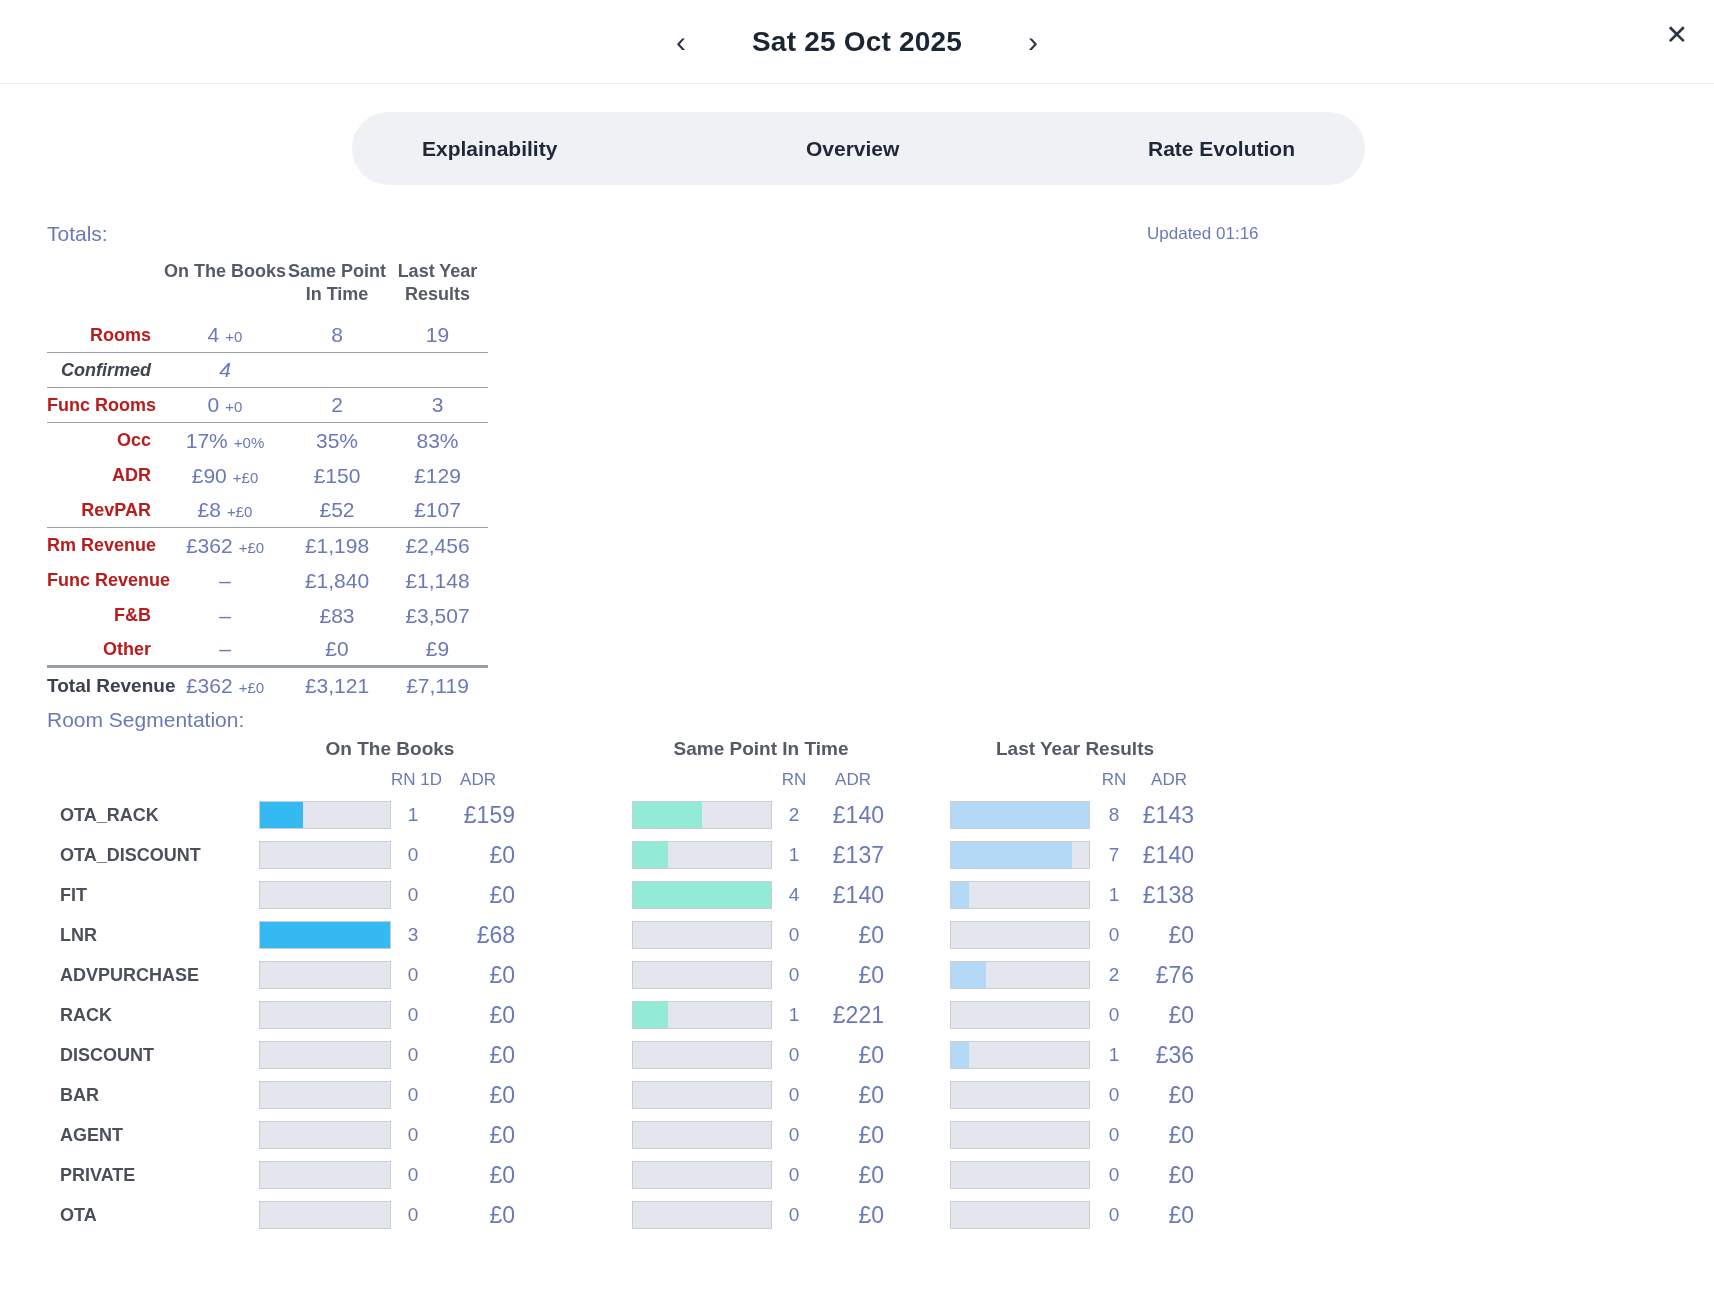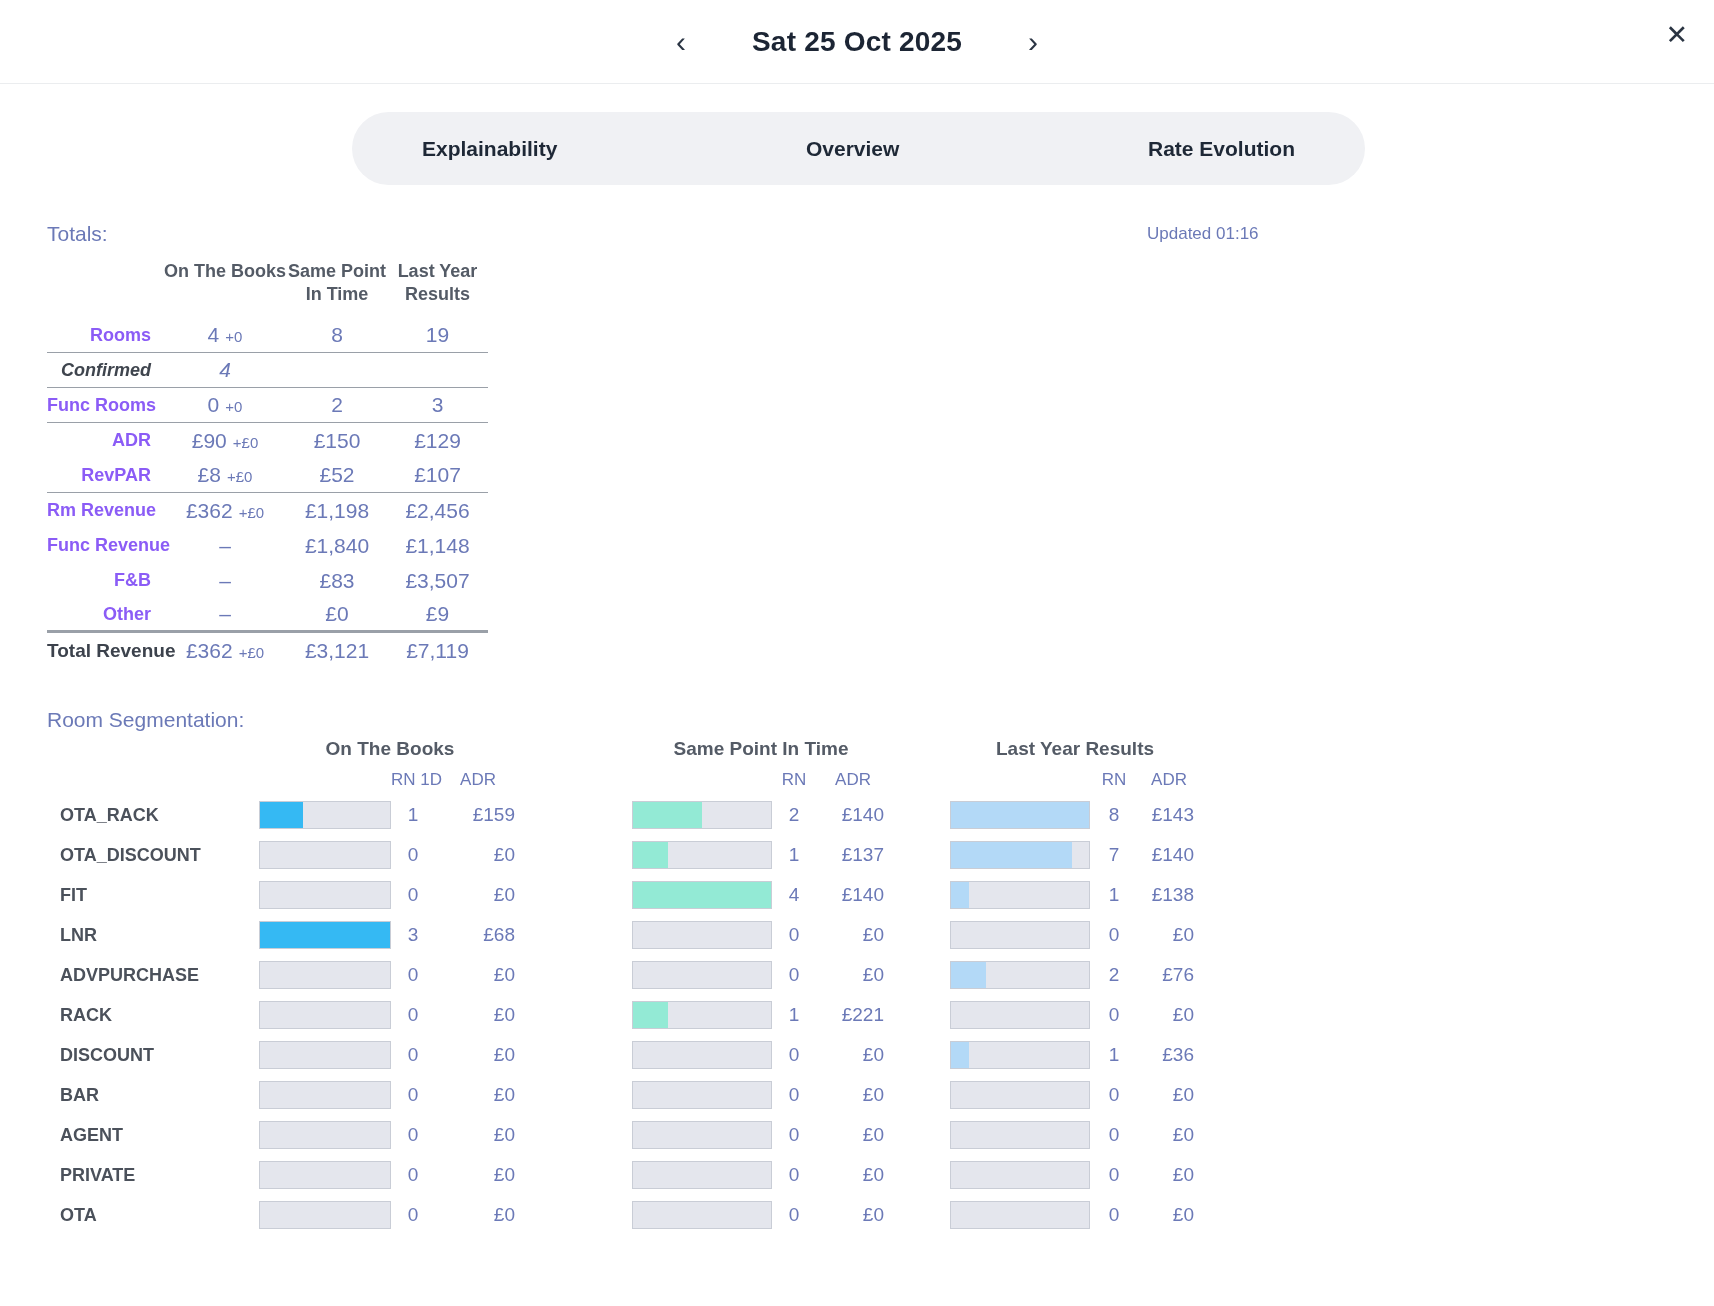--- a/index.html
+++ b/index.html
@@ -29,21 +29,21 @@
   
   .totals-title { position:absolute; left:47px; top:222px; font-size:21px; color:#6b79b7; }
   .updated { position:absolute; left:1147px; top:224px; font-size:17px; color:#6b79b7; }
 
   .totals-table { position:absolute; left:47px; top:258px; width:441px; }
   .t-row { display:grid; grid-template-columns:116px 124px 100px 101px;
     align-items:center; height:35px; }
   .t-head { height:60px; align-items:start; padding-top:2px; }
   .t-col-head { font-size:18px; font-weight:700; color:#545b66; text-align:center;
     line-height:1.25; }
-  .t-label { font-size:18px; font-weight:700; color:#8b5cf6; text-align:right;
+  .t-label { font-size:18px; font-weight:700; color:#b91c1c; text-align:right;
     padding-right:12px; white-space:nowrap; }
   .t-label.italic { font-style:italic; font-weight:600; color:#3f454e; }
   .t-label.total { font-size:19px; color:#3c424c; }
   .t-val { font-size:21px; color:#6b79b7; text-align:center; display:flex;
     align-items:baseline; justify-content:center; gap:6px; font-weight:400; }
   .t-val .delta { font-size:15px; color:#6b79b7; }
   .t-val.italic { font-style:italic; }
   .divider { border-bottom:1px solid #9aa0a8; }
   .thick { border-bottom:3px solid #9aa0a8; }
 
@@ -62,21 +62,21 @@
   .sub-adr { font-size:17px; color:#6b79b7; text-align:center; }
   .c4{grid-column:4} .c5{grid-column:5} .c8{grid-column:8} .c9{grid-column:9}
   .c12{grid-column:12} .c13{grid-column:13}
   .seg-label { grid-column:1; font-size:18px; font-weight:700; color:#4b515b;
     text-align:left; white-space:nowrap; }
   .bar-track { height:28px; background:#e4e6ed; border:1px solid #c9cdd6;
     position:relative; overflow:hidden; }
   .bar-fill { position:absolute; left:0; top:0; bottom:0; }
   .b1{grid-column:3} .b2{grid-column:7} .b3{grid-column:11}
   .rn-val { font-size:19px; color:#6b79b7; text-align:center; }
-  .adr-val { font-size:19px; color:#6b79b7; text-align:right; padding-right:6px; }
+  .adr-val { font-size:23px; color:#6b79b7; text-align:right; padding-right:6px; }
 </style>
 </head>
 <body>
 
 <div class="header">
   <div class="date-nav">
     <span class="chev">‹</span>
     <span class="date-title">Sat 25 Oct 2025</span>
     <span class="chev">›</span>
   </div>
@@ -118,20 +118,29 @@
         <div class="t-val"></div>
       </div>
       <div class="t-row divider">
         <div class="t-label">Func Rooms</div>
         <div class="t-val">
           <span>0</span>
           <span class="delta">+0</span>
         </div>
         <div class="t-val">2</div>
         <div class="t-val">3</div>
+      </div>
+      <div class="t-row">
+        <div class="t-label">Occ</div>
+        <div class="t-val">
+          <span>17%</span>
+          <span class="delta">+0%</span>
+        </div>
+        <div class="t-val">35%</div>
+        <div class="t-val">83%</div>
       </div>
       <div class="t-row">
         <div class="t-label">ADR</div>
         <div class="t-val">
           <span>£90</span>
           <span class="delta">+£0</span>
         </div>
         <div class="t-val">£150</div>
         <div class="t-val">£129</div>
       </div>

